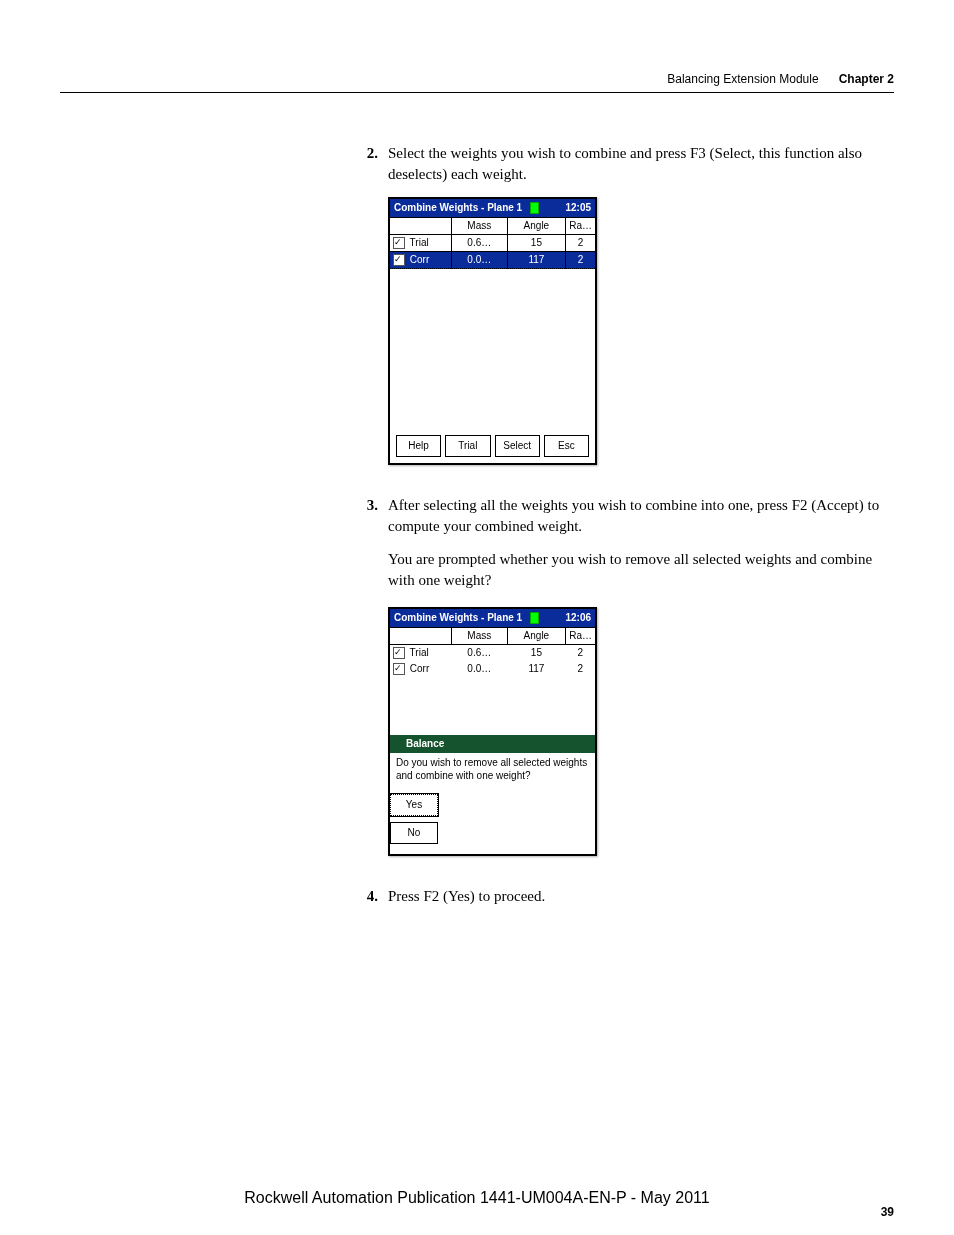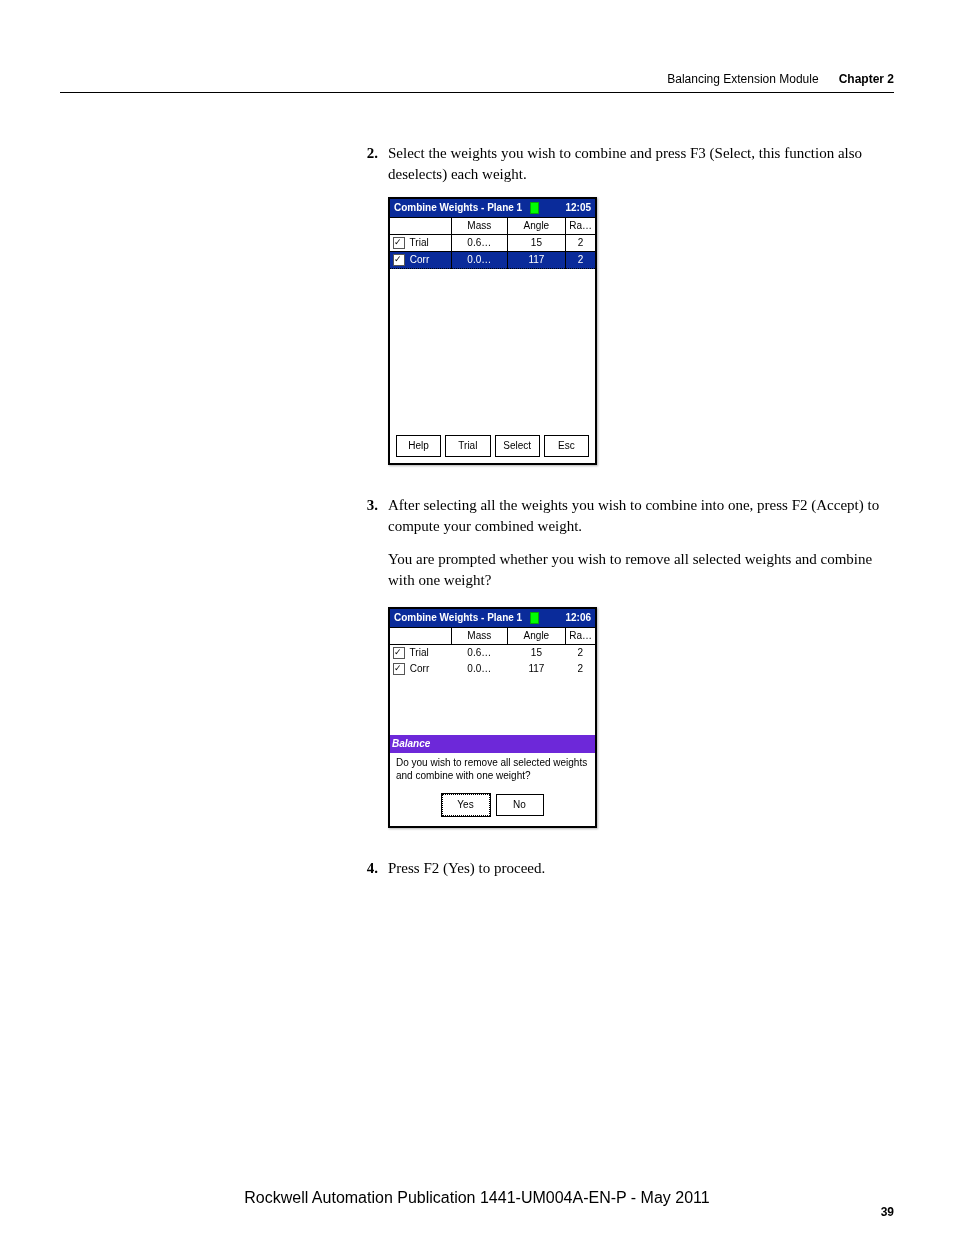--- a/index.html
+++ b/index.html
@@ -97,26 +97,26 @@
   tr.dashed td { border-bottom:1px dotted #000;}
   .dev-body-fill1 { height: 160px; }
   .dev-body-fill2 { height: 58px; }
   .btnrow {
     display:flex; gap:4px; padding:6px; justify-content:space-between;
   }
   .dbtn {
     border:1px solid #000; padding:3px 0; font-size:10px; text-align:center; flex:1; background:#fff;
   }
   .dialog-head {
-    background:#6d28d9; color:#fff; font-weight:bold; padding:2px 2px;font-style:italic;
+    background:#14532d; color:#fff; font-weight:bold; padding:2px 16px;
   }
   .dialog-body {
     padding:4px 6px 6px 6px; font-size:10px; line-height:1.25;
   }
-  .dialog-btns { display:flex; gap:6px; justify-content:center; padding:6px 0 10px 0;}
+  .dialog-btns { display:flex; gap:6px; justify-content:center; padding:6px 0 10px 0;flex-direction:column;}
   .dlg-btn { border:1px solid #000; width:46px; text-align:center; font-size:10px; padding:3px 0;}
   .dlg-btn.focus { border:1px dotted #000; outline:1px solid #000;}
   .footer {
     position:absolute; bottom:40px; left:0; right:0;
     font-family: Arial, Helvetica, sans-serif; font-size:16px;
     text-align:center;
   }
   .page-num {
     position:absolute; right:60px; bottom:28px; font-family: Arial, Helvetica, sans-serif; font-size:12px; font-weight:bold;
   }

